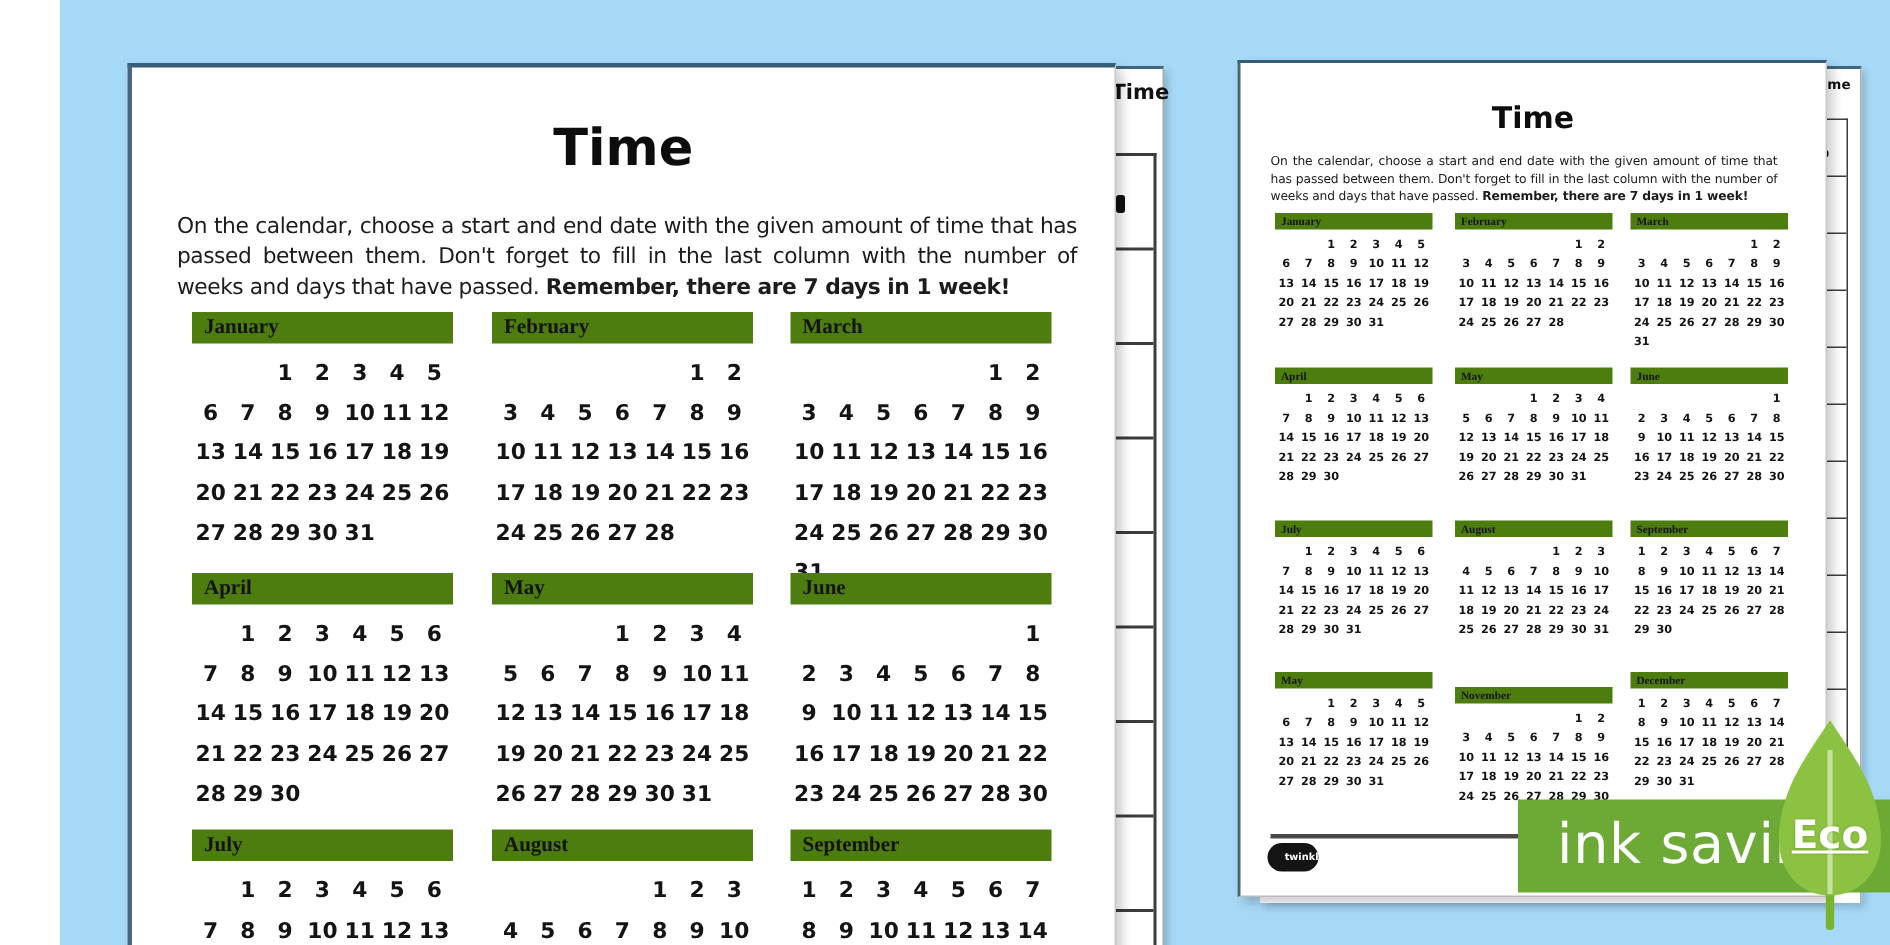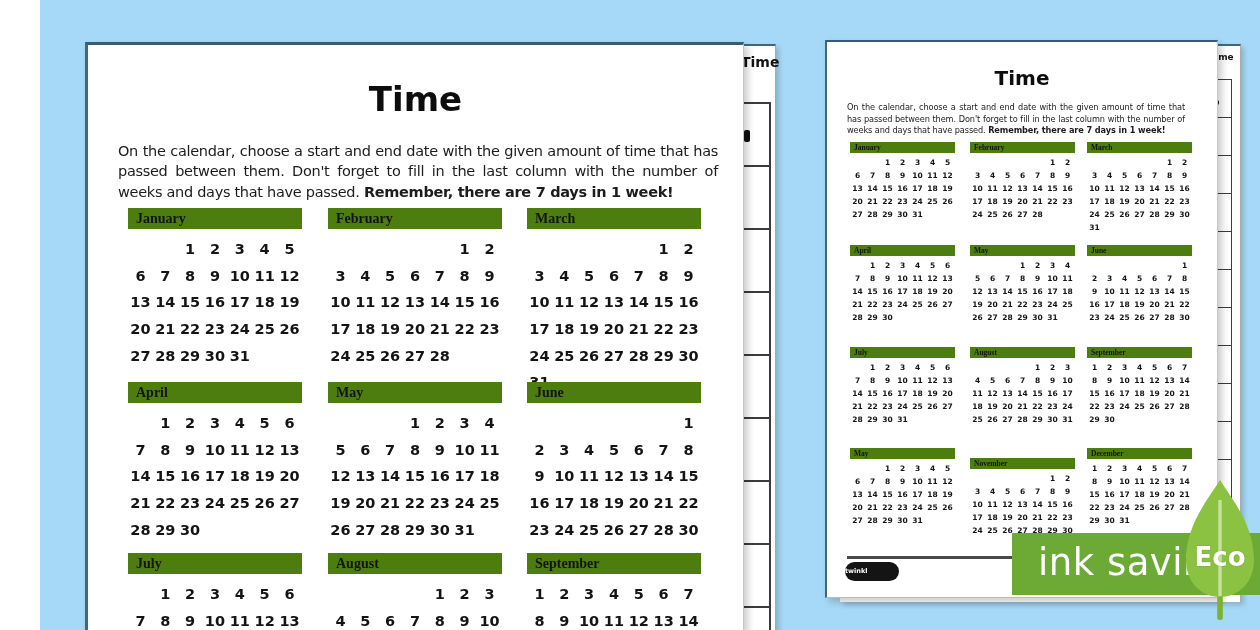--- a/index.html
+++ b/index.html
@@ -54,30 +54,30 @@
   .cal-lg .day-cell{width:24.85px;line-height:26.7px;font-size:14.5px;}
   
   .cal-sm .month-block{width:105px;}
   .cal-sm .month-header{height:11px;line-height:11px;padding-left:4px;font-size:7.5px;}
   .cal-sm .day-rows{margin-top:3px;}
   .cal-sm .day-row{height:13px;}
   .cal-sm .day-cell{width:15px;line-height:13px;font-size:7.5px;}
 
   
   .footer-line{position:absolute;left:20px;top:514px;width:348px;height:3px;background:#4a4a4a;}
-  .twinkl-logo{position:absolute;left:18px;top:520px;width:54px;height:19px;background:#141414;
-    border-radius:10px;color:#ffffff;font-size:6.5px;font-weight:700;text-align:left;line-height:19px;}
+  .twinkl-logo{position:absolute;left:18px;top:520px;width:34px;height:19px;background:#141414;
+    border-radius:10px;color:#ffffff;font-size:6.5px;font-weight:700;text-align:right;line-height:19px;}
 
   
   .eco-banner{position:absolute;left:972px;top:533px;width:288px;height:62px;background:#6caa35;z-index:30;}
   .eco-banner .banner-label{position:absolute;left:26px;top:0;height:62px;line-height:60px;
     color:#ffffff;font-size:37px;font-weight:500;letter-spacing:0.5px;}
   .eco-leaf{position:absolute;left:1142px;top:478px;z-index:31;}
   .eco-label{position:absolute;left:1142px;top:542px;width:76px;text-align:center;z-index:32;
-    color:#ffffff;font-size:26px;font-weight:800;text-shadow:0 0 2px rgba(0,0,0,.18);}
+    color:#ffffff;font-size:26px;font-weight:800;text-shadow:0 0 2px rgba(0,0,0,.18);text-decoration:underline;}
 </style>
 </head>
 <body>
 
 <div class="stage">
 
   <div class="sheet-behind" id="sheet2-left">
     <div class="t2-label">Time</div>
     <div class="frag" id="frag-left"></div>
     <div class="t2-col" id="t2-left">

